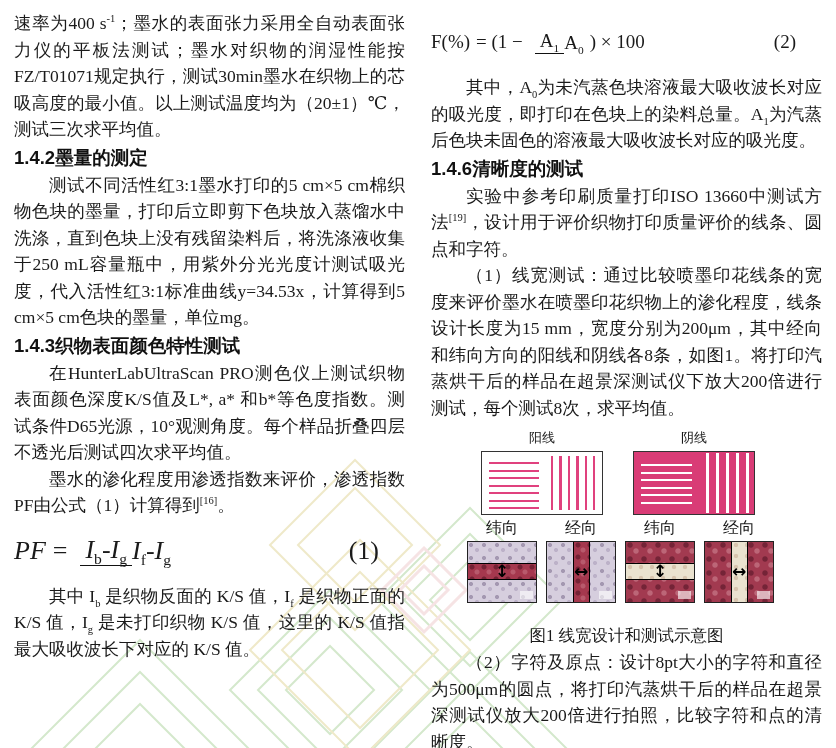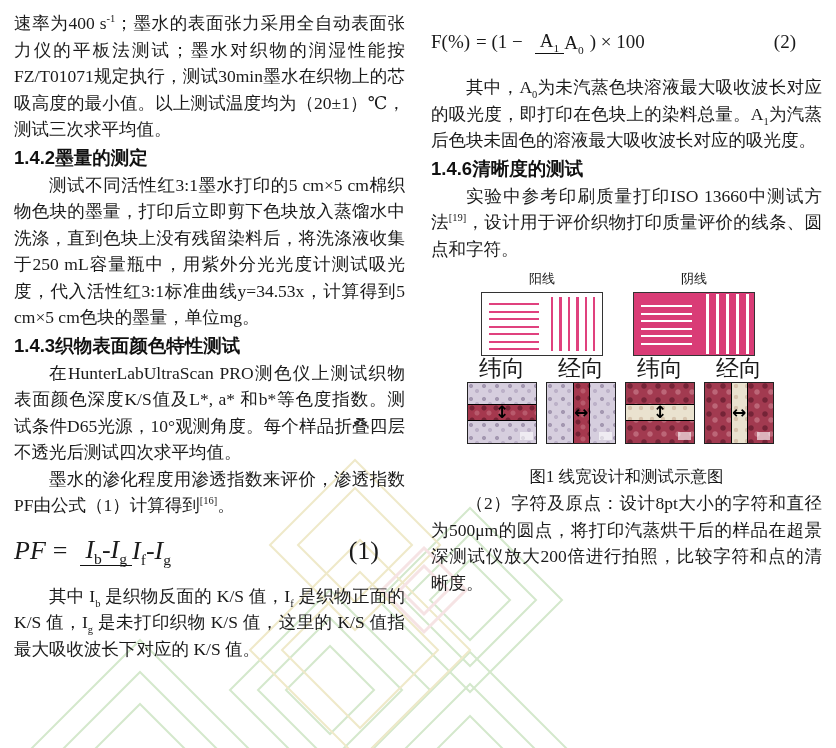--- a/index.html
+++ b/index.html
@@ -33,21 +33,21 @@
   .pbox .half{flex:1;}
   .pos-h{margin:5px 3px 5px 7px;
     background:repeating-linear-gradient(to bottom,transparent 0 5.5px,#e0417e 5.5px 7.5px);}
   .pos-v{margin:4px 7px 4px 3px;
     background:repeating-linear-gradient(to right,transparent 0 6px,#e0417e 6px 8.5px);}
   .negbox{background:#d93c76;}
   .neg-h{margin:7px 4px 7px 7px;
     background:repeating-linear-gradient(to bottom,transparent 0 5.5px,#ffffff 5.5px 7.5px);}
   .neg-v{margin:1px 4px 1px 3px;
     background:repeating-linear-gradient(to right,transparent 0 7px,#ffffff 7px 10px);}
-  .fig-dirlabels{margin-left:36px;font-size:23px;line-height:26px;}
+  .fig-dirlabels{margin-left:36px;font-size:16px;line-height:26px;}
   .fig-dirlabels .dl{width:70px;text-align:center;}
   .fig-dirlabels .dl + .dl{margin-left:9px;font-family:Liberation Serif, serif;}
   .fig-swatches{margin-left:36px;}
   .swatch{position:relative;width:70px;height:62px;border:1px solid #222;box-sizing:border-box;overflow:hidden;}
   .swatch + .swatch{margin-left:9px;}
   .fab-light{background-color:#d6cede;
     background-image:radial-gradient(circle at 3px 3px,rgba(90,70,110,0.40) 1.6px,transparent 2.4px),
                      radial-gradient(circle at 9px 8px,rgba(130,110,150,0.30) 1.6px,transparent 2.4px);
     background-size:13px 13px;}
   .fab-dark{background-color:#a23a50;
@@ -146,20 +146,21 @@
         <span>) × 100</span>
         <span class="ftag">(2)</span>
       </div>
 
       <p class="body"><span>其中，A</span><sub class="var">0</sub><span>为未汽蒸色块溶液最大吸收波长对应的吸光度，即打印在色块上的染料总量。A</span><sub class="var">1</sub><span>为汽蒸后色块未固色的溶液最大吸收波长对应的吸光度。</span></p>
 
       <h3 class="sec">1.4.6清晰度的测试</h3>
 
       <p class="body"><span>实验中参考印刷质量打印ISO 13660中测试方法</span><sup class="ref">[19]</sup><span>，设计用于评价织物打印质量评价的线条、圆点和字符。</span></p>
 
+      <p class="body">（1）线宽测试：通过比较喷墨印花线条的宽度来评价墨水在喷墨印花织物上的渗化程度，线条设计长度为15 mm，宽度分别为200μm，其中经向和纬向方向的阳线和阴线各8条，如图1。将打印汽蒸烘干后的样品在超景深测试仪下放大200倍进行测试，每个测试8次，求平均值。</p>
 
       <div class="fig">
 
         <div class="fig-row fig-toplabels">
           <div class="tl">阳线</div>
           <div class="tl">阴线</div>
         </div>
 
         <div class="fig-row fig-boxes">
           <div class="pbox">

